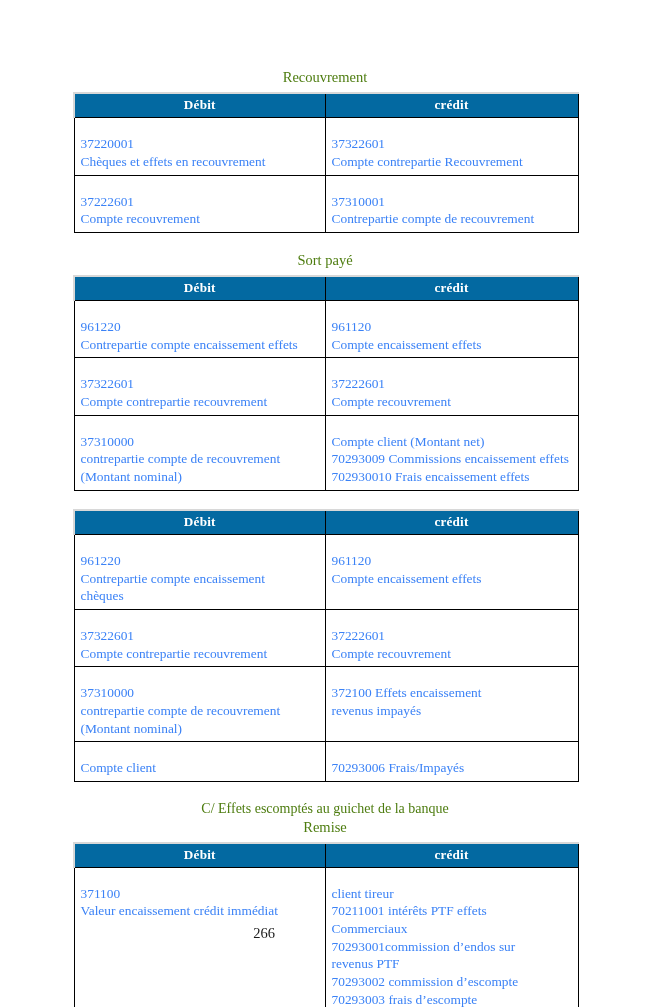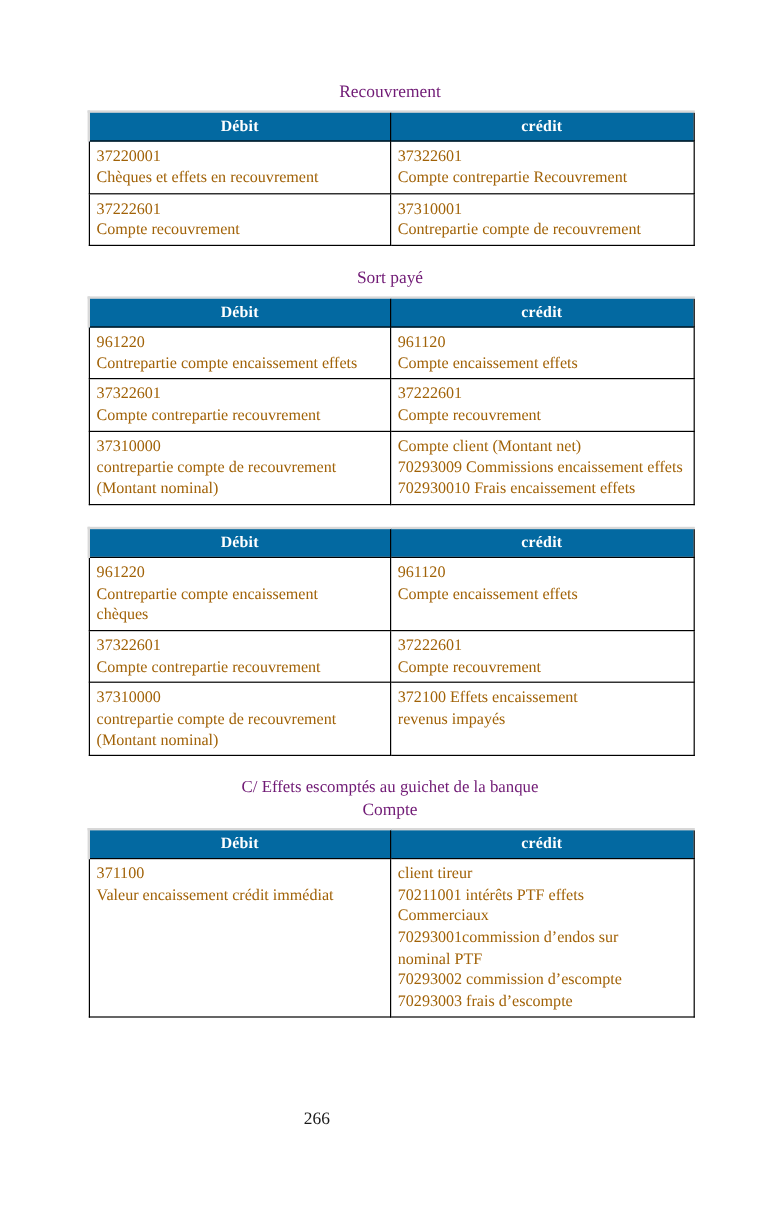--- a/index.html
+++ b/index.html
@@ -30,21 +30,21 @@
     top: 68px;
     width: 504px;
   }
 
   
   .caption {
     text-align: center;
     font-size: 14.5px;
     line-height: 1.25;
     margin: 0 0 7px 0;
-    color: #701a75;
+    color: #4d7c0f;
   }
   .caption.bold {
     font-weight: normal;
     font-size: 14px;
   }
   .caption-group {
     margin: 0 0 6px 0;
   }
   .caption-group .caption {
     margin: 0;
@@ -75,25 +75,25 @@
     border-top: 2px solid #d8d8d8;
     border-left: 2px solid #d8d8d8;
     letter-spacing: 0.2px;
   }
   table.acct th.credit-head {
     border-left: 1px solid #be185d;
   }
 
   table.acct td {
     border: 1px solid #000;
-    padding: 3px 5px 4px 6px;
+    padding: 17px 5px 4px 6px;
     font-size: 13.4px;
     line-height: 1.32;
     vertical-align: top;
-    color: #a16207;
+    color: #3b82f6;
   }
 
   .cell-line {
     display: block;
     white-space: pre;
   }
 
   
   .folio {
     position: absolute;
@@ -236,26 +236,34 @@
           <td>
             <span class="cell-line">37310000</span>
             <span class="cell-line">contrepartie compte de recouvrement</span>
             <span class="cell-line">(Montant nominal)</span>
           </td>
           <td>
             <span class="cell-line">372100 Effets encaissement</span>
             <span class="cell-line">revenus impayés</span>
           </td>
         </tr>
+        <tr>
+          <td>
+            <span class="cell-line">Compte client</span>
+          </td>
+          <td>
+            <span class="cell-line">70293006 Frais/Impayés</span>
+          </td>
+        </tr>
       </tbody>
     </table>
 
     <div class="caption-group">
       <div class="caption bold">C/ Effets escomptés au guichet de la banque</div>
-      <div class="caption sub">Compte</div>
+      <div class="caption sub">Remise</div>
     </div>
     <table class="acct">
       <colgroup>
           <col class="c-debit">
           <col class="c-credit">
         </colgroup>
       <thead>
         <tr>
           <th class="debit-head">Débit</th>
           <th class="credit-head">crédit</th>
@@ -265,21 +273,21 @@
         <tr>
           <td>
             <span class="cell-line">371100</span>
             <span class="cell-line">Valeur encaissement crédit immédiat</span>
           </td>
           <td>
             <span class="cell-line">client tireur</span>
             <span class="cell-line">70211001 intérêts PTF effets</span>
             <span class="cell-line">Commerciaux</span>
             <span class="cell-line">70293001commission d’endos sur</span>
-            <span class="cell-line">nominal PTF</span>
+            <span class="cell-line">revenus PTF</span>
             <span class="cell-line">70293002 commission d’escompte</span>
             <span class="cell-line">70293003 frais d’escompte</span>
           </td>
         </tr>
       </tbody>
     </table>
 
   </div>
 
   <div class="folio">266</div>

